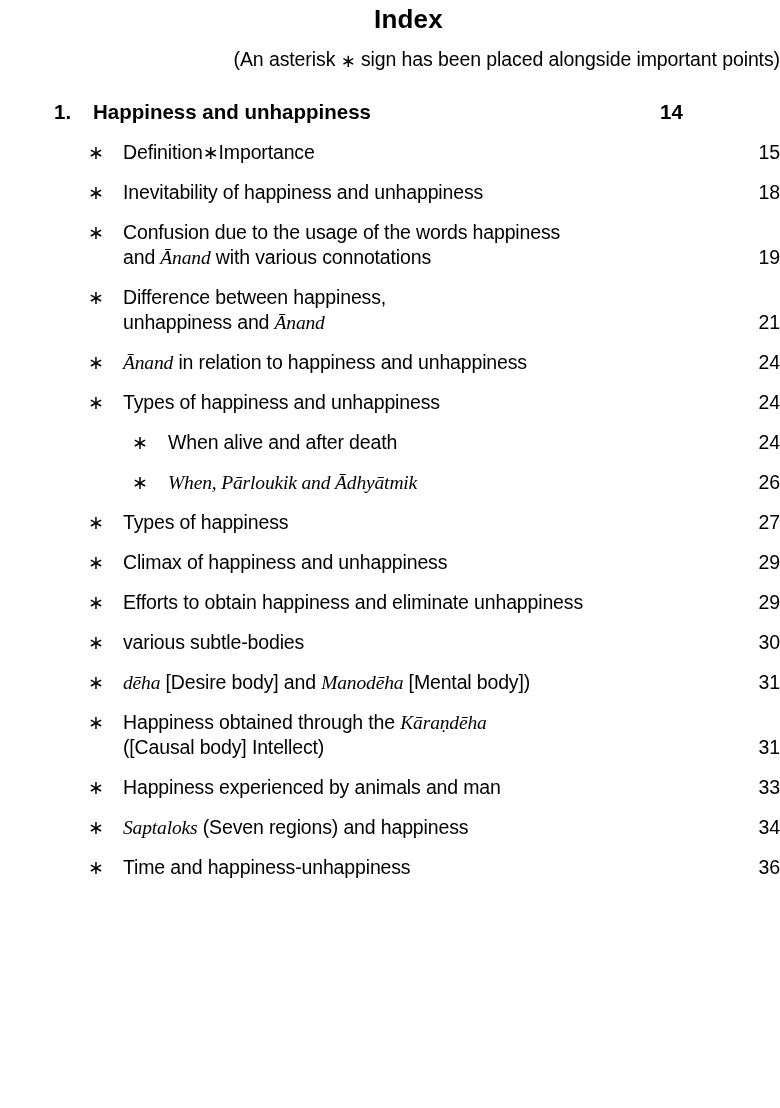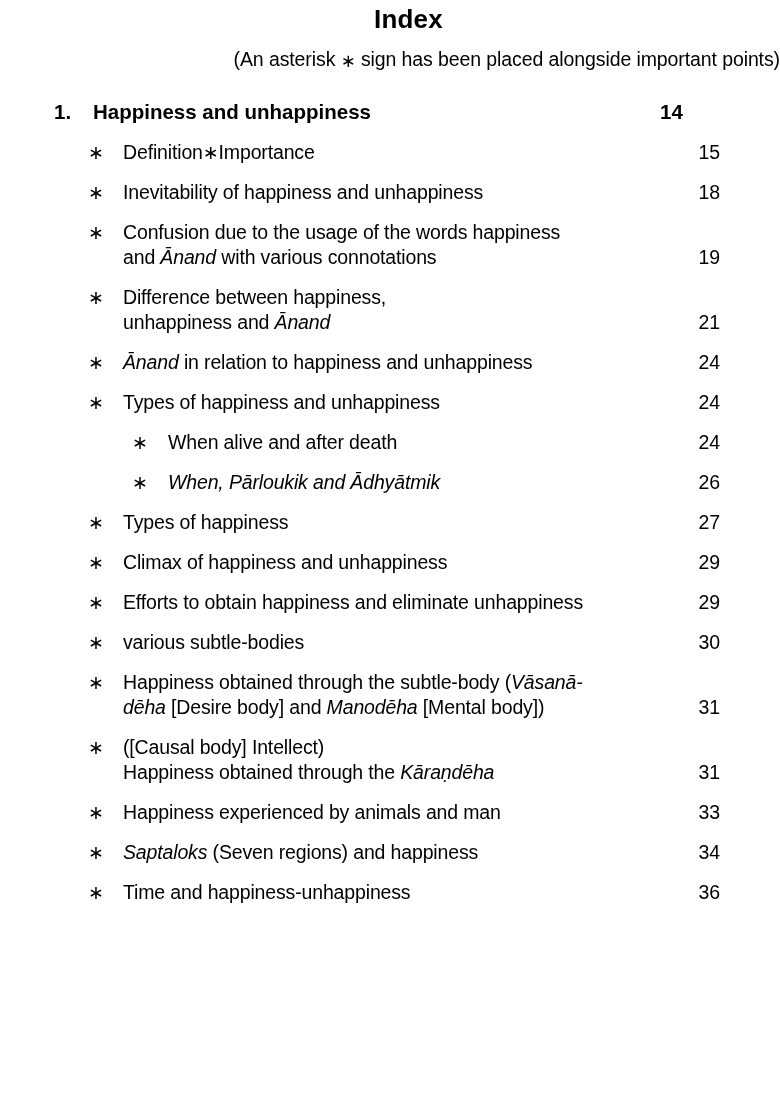--- a/index.html
+++ b/index.html
@@ -105,37 +105,37 @@
     flex: 1 1 auto;
     padding-right: 6px;
   }
   .entry-text .line {
     display: block;
   }
   .entry-page {
     flex: 0 0 auto;
     width: 56px;
     text-align: right;
-    padding-right: 60px;
     align-self: flex-end;
   }
   .entry-page.tight {
     width: 34px;
   }
 
   .ast {
     font-size: 19px;
     line-height: 25px;
     display: inline-block;
     position: relative;
     top: 0px;
   }
 
   i, .ital {
     font-style: italic;
+    font-family: Liberation Serif, serif;
   }
 
   
   .two-col {
     display: flex;
     align-items: baseline;
   }
   .two-col .col-a {
     flex: 0 0 auto;
     width: 190px;
@@ -249,30 +249,29 @@
       <div class="entry level1">
         <span class="bullet-cell"><span class="ast">∗</span></span>
         <span class="entry-text">
           <span class="line">various subtle-bodies</span>
         </span>
         <span class="entry-page">30</span>
       </div>
       <div class="entry level1">
         <span class="bullet-cell"><span class="ast">∗</span></span>
         <span class="entry-text">
-          <span class="line"><span>Happiness obtained through the subtle-body (</span><i>Vāsanā-</i></span>
           <span class="line"><i>dēha</i><span> [Desire body] and </span><i>Manodēha</i><span> [Mental body])</span></span>
         </span>
         <span class="entry-page">31</span>
       </div>
       <div class="entry level1">
         <span class="bullet-cell"><span class="ast">∗</span></span>
         <span class="entry-text">
+          <span class="line"><span>Happiness obtained through the </span><i>Kāraṇdēha</i></span>
           <span class="line"><span>([Causal body] Intellect)</span></span>
-          <span class="line"><span>Happiness obtained through the </span><i>Kāraṇdēha</i></span>
         </span>
         <span class="entry-page">31</span>
       </div>
       <div class="entry level1">
         <span class="bullet-cell"><span class="ast">∗</span></span>
         <span class="entry-text">
           <span class="line">Happiness experienced by animals and man</span>
         </span>
         <span class="entry-page">33</span>
       </div>

